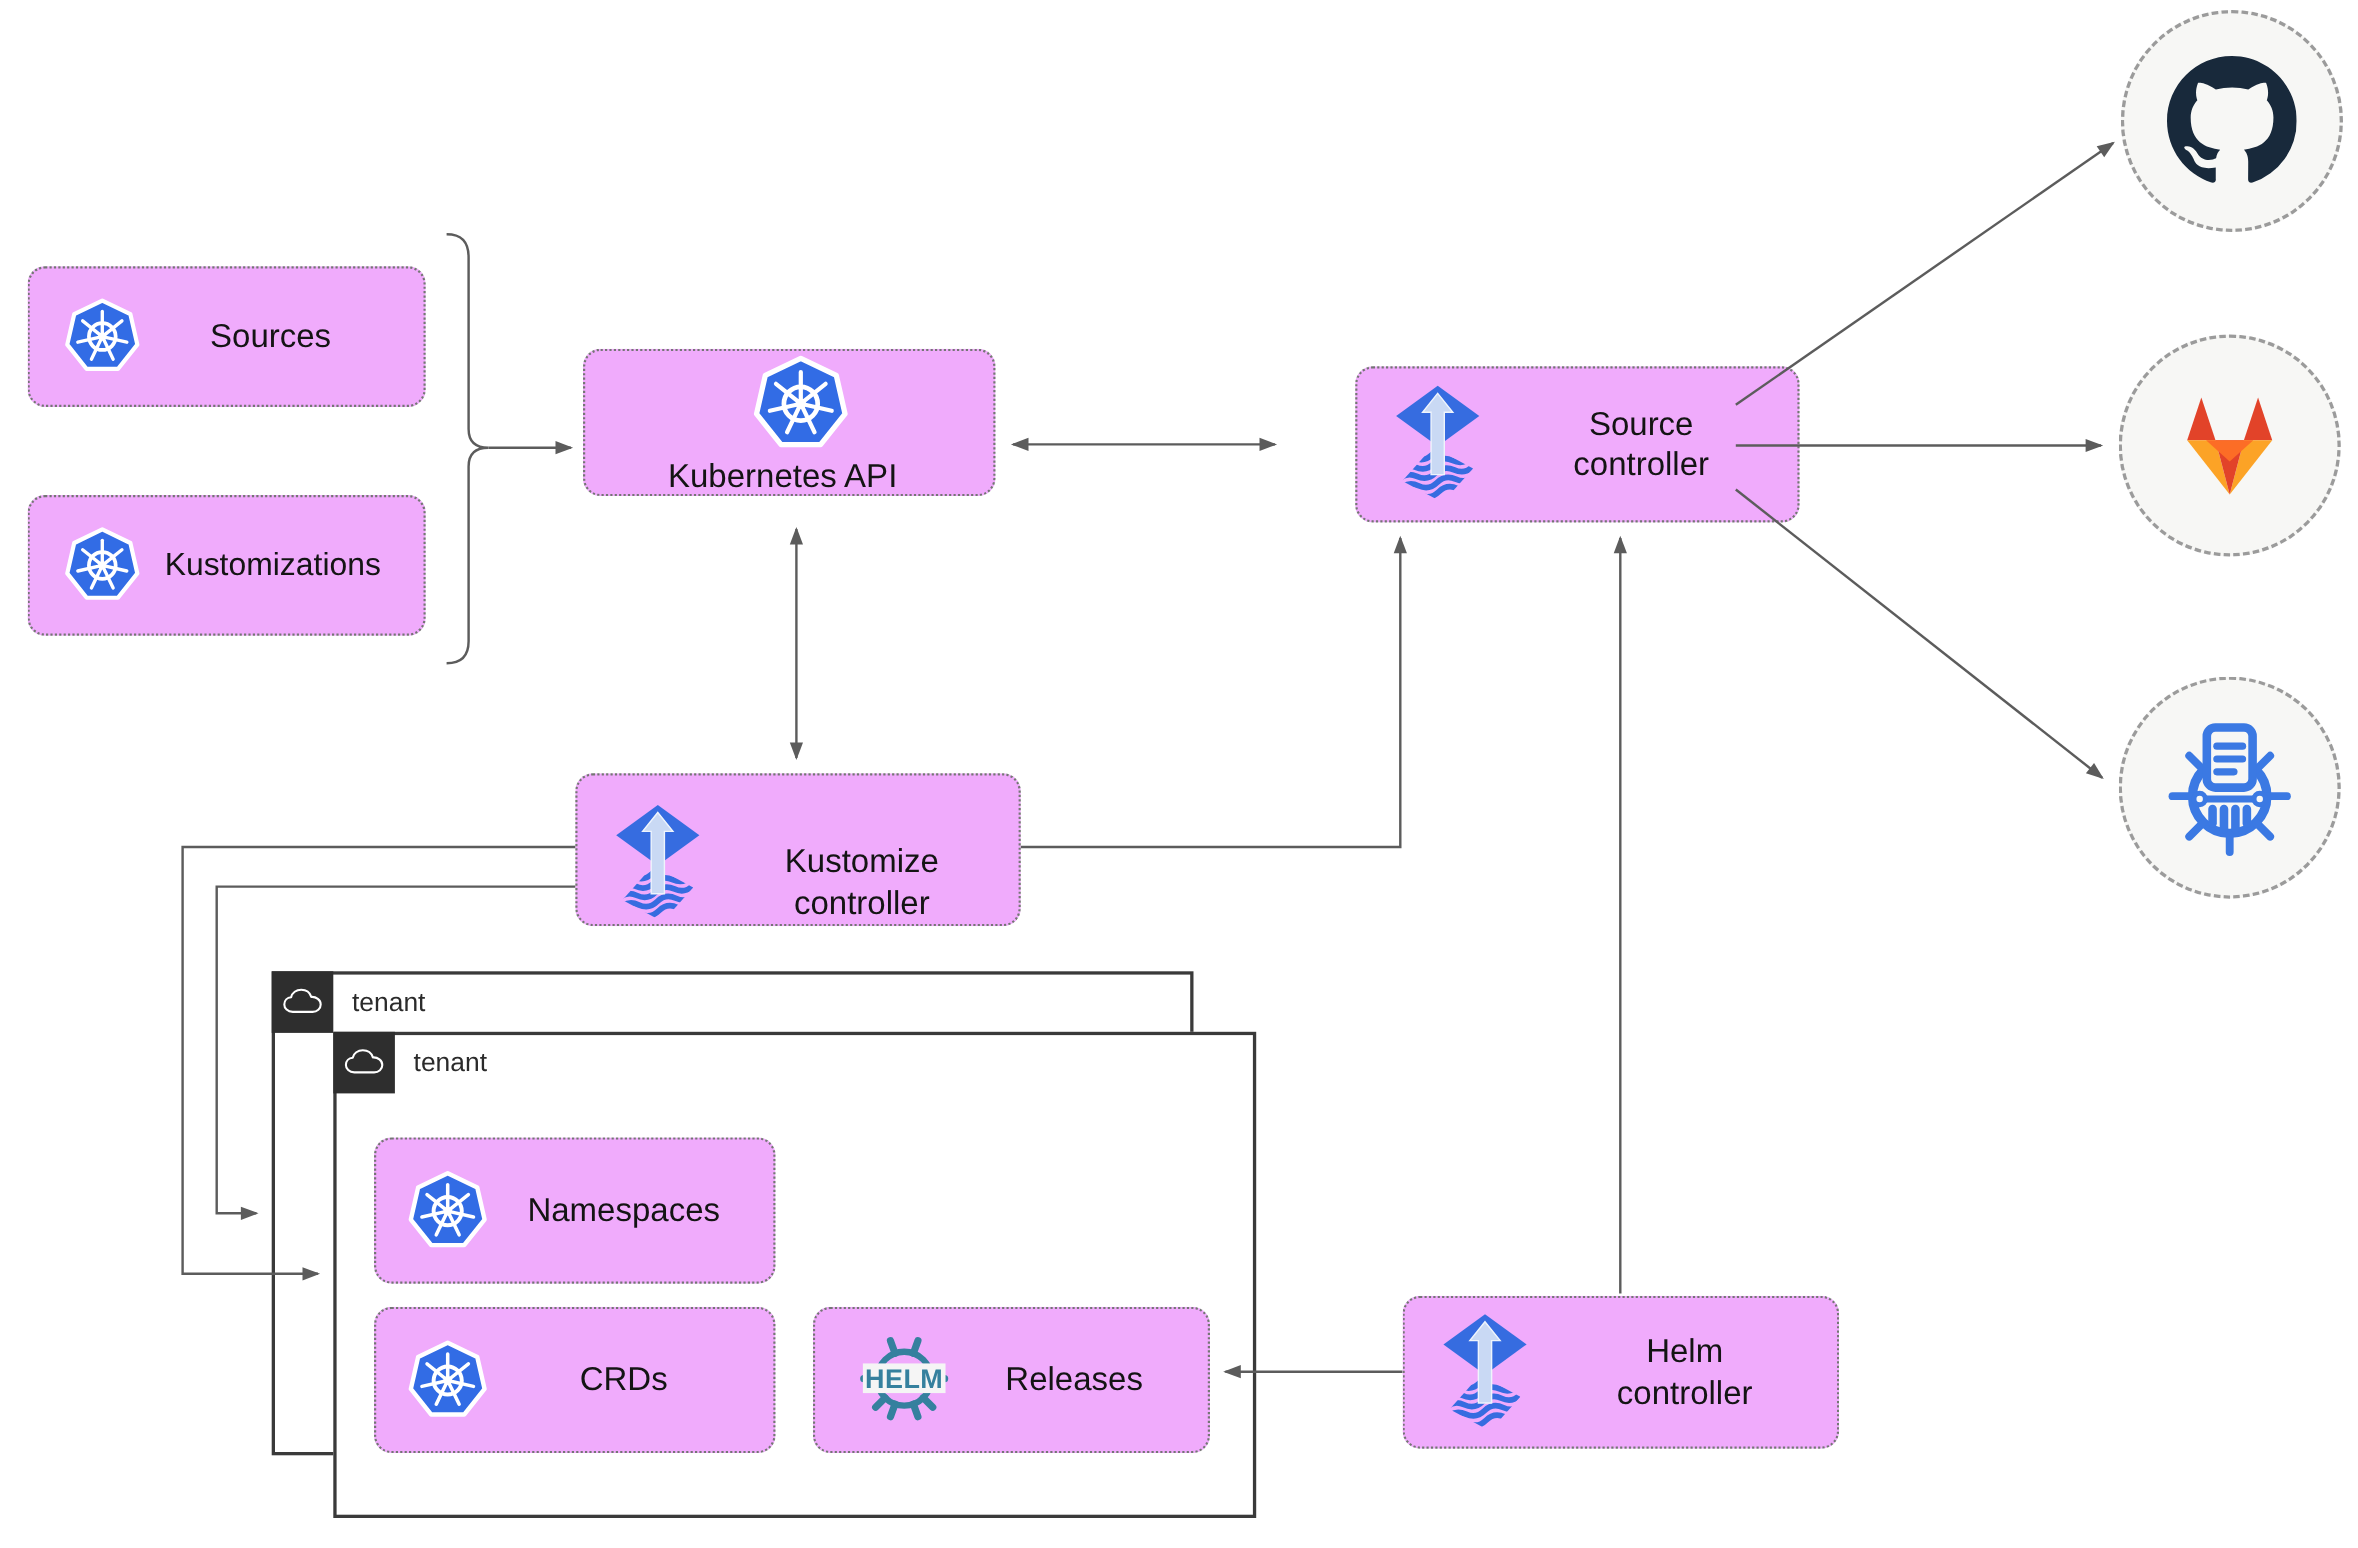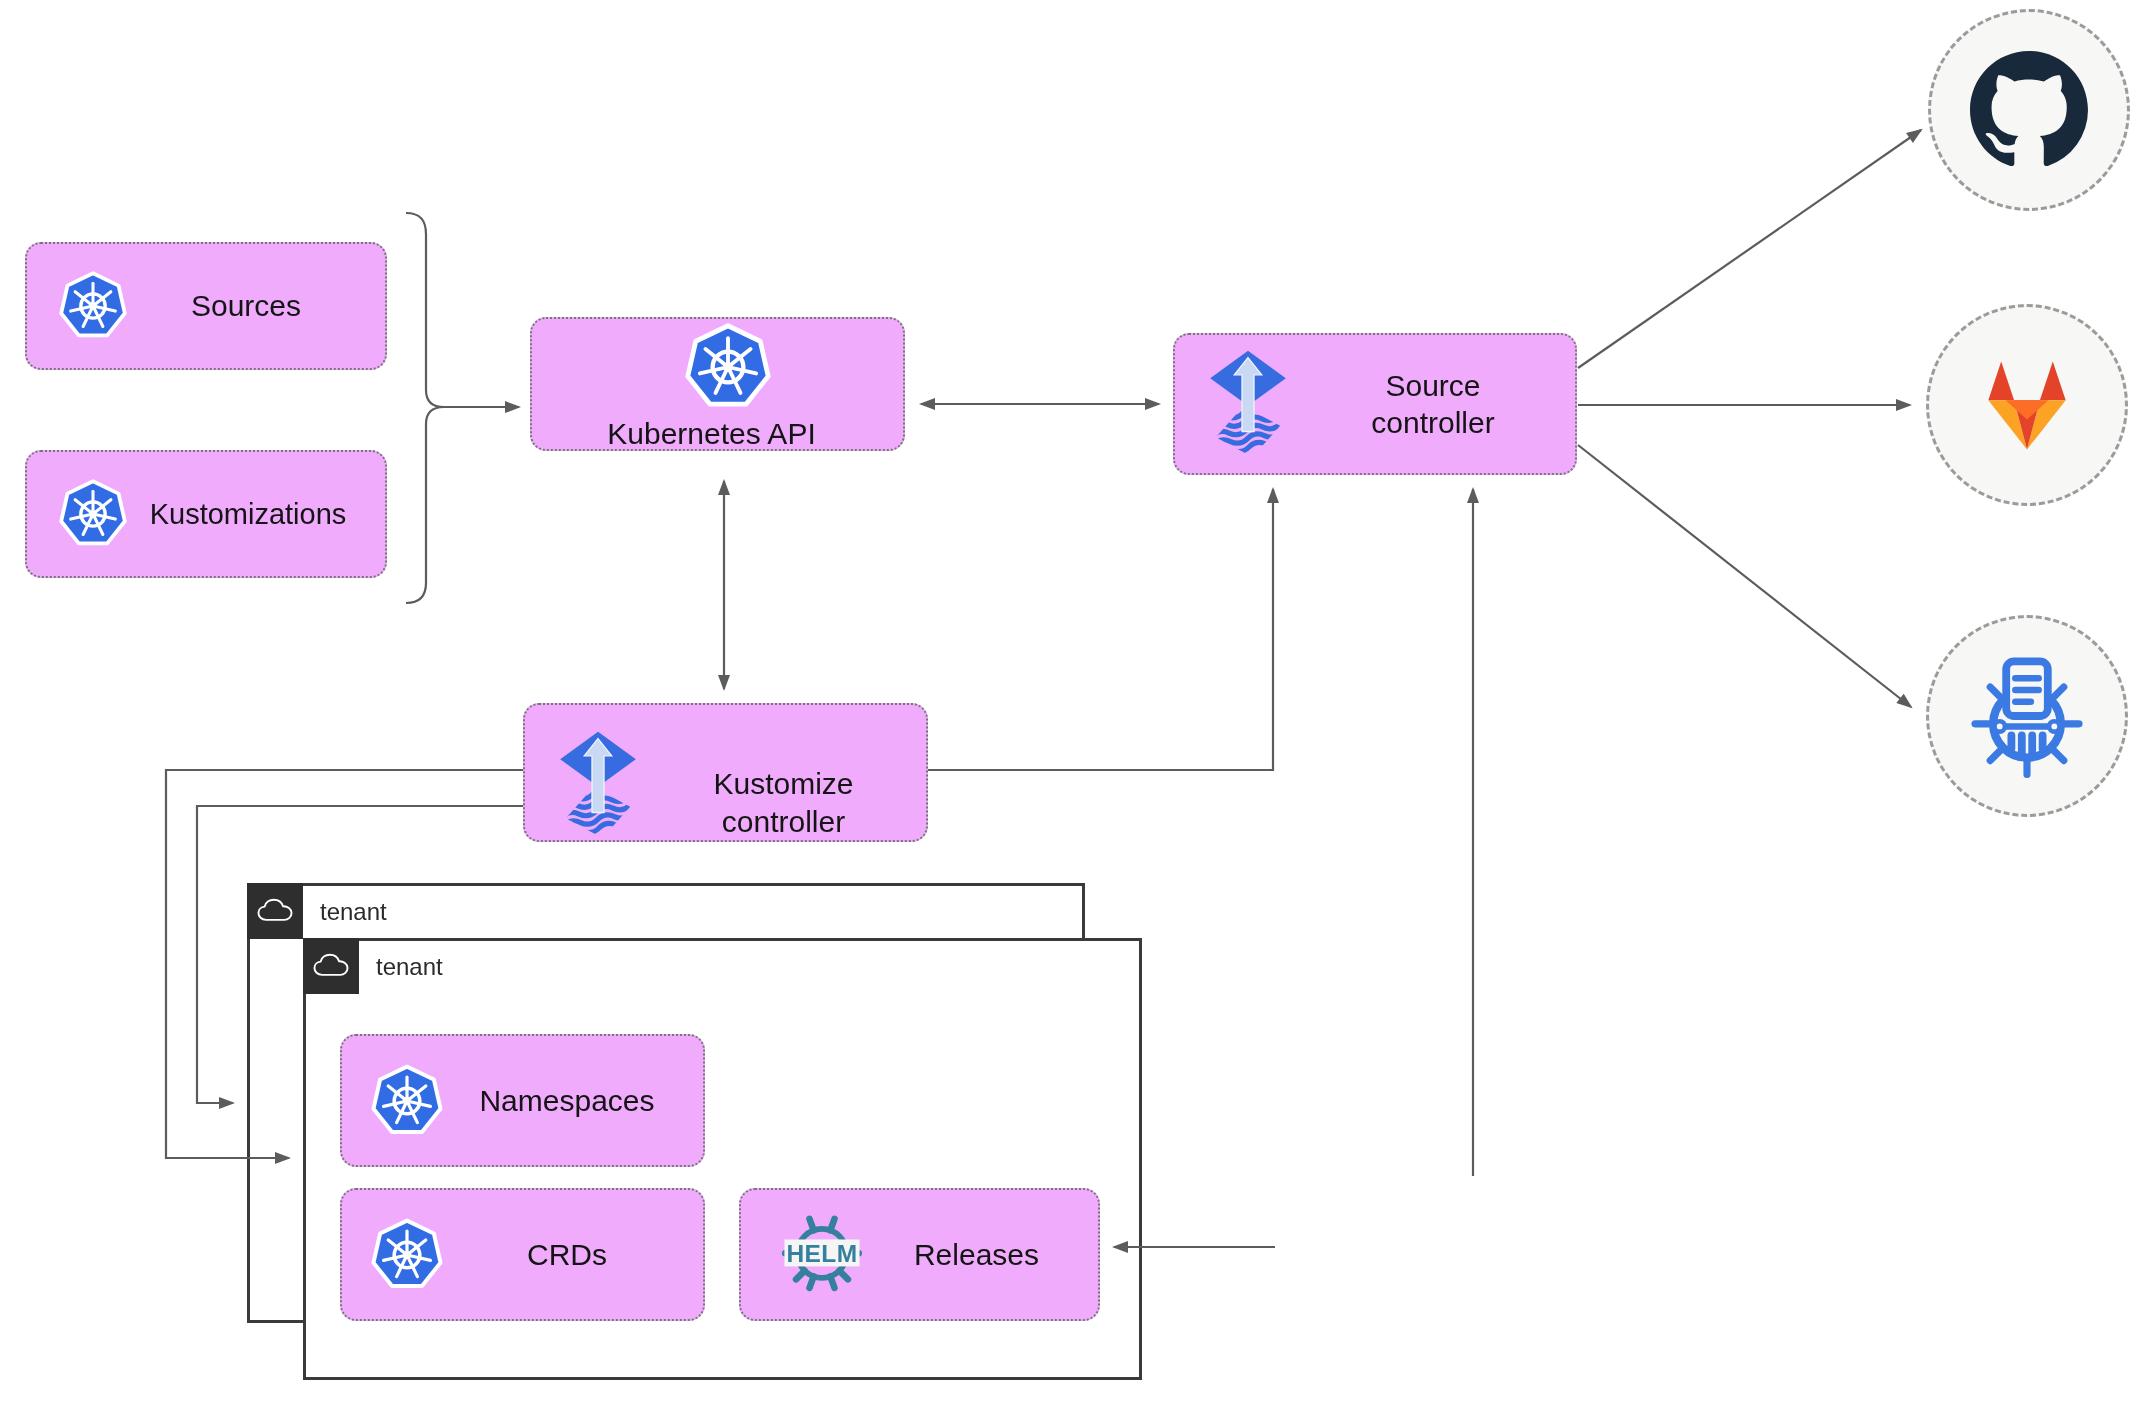--- a/index.html
+++ b/index.html
@@ -171,38 +171,46 @@
 
   <div class="node nowrap" style="left:530px;top:317px;width:375px;height:134px;flex-direction:column;">
     <span class="nicon" style="margin-left:20px;">
       <svg viewBox="0 0 100 100" width="96" height="96">
           <use href="#ico-k8s"></use>
         </svg>
       </span>
     <span class="nlabel" style="padding-right:12px;">Kubernetes API</span>
   </div>
 
-  <div class="node node--ctrl" style="left:1173px;top:333px;width:404px;height:142px;">
+  <div class="node node--ctrl" style="left:1232px;top:333px;width:404px;height:142px;">
     <span class="nicon" style="margin-left:30px;">
       <svg viewBox="0 0 100 128" width="86" height="110">
           <use href="#ico-flux"></use>
         </svg>
       </span>
     <span class="nlabel">Source controller</span>
   </div>
 
   <div class="node node--ctrl" style="left:523px;top:703px;width:405px;height:139px;align-items:flex-end;">
     <span class="nicon" style="margin-left:30px;">
       <svg viewBox="0 0 100 128" width="86" height="110">
           <use href="#ico-flux"></use>
         </svg>
       </span>
     <span class="nlabel">Kustomize controller</span>
   </div>
 
+  <div class="node node--ctrl" style="left:1275px;top:1178px;width:397px;height:139px;">
+    <span class="nicon" style="margin-left:30px;">
+      <svg viewBox="0 0 100 128" width="86" height="110">
+          <use href="#ico-flux"></use>
+        </svg>
+      </span>
+    <span class="nlabel">Helm controller</span>
+  </div>
 
   <div class="node nowrap" style="left:340px;top:1034px;width:365px;height:133px;">
     <span class="nicon" style="margin-left:25px;">
       <svg viewBox="0 0 100 100" width="80" height="80">
           <use href="#ico-k8s"></use>
         </svg>
       </span>
     <span class="nlabel" style="padding-right:16px;">Namespaces</span>
   </div>
 

